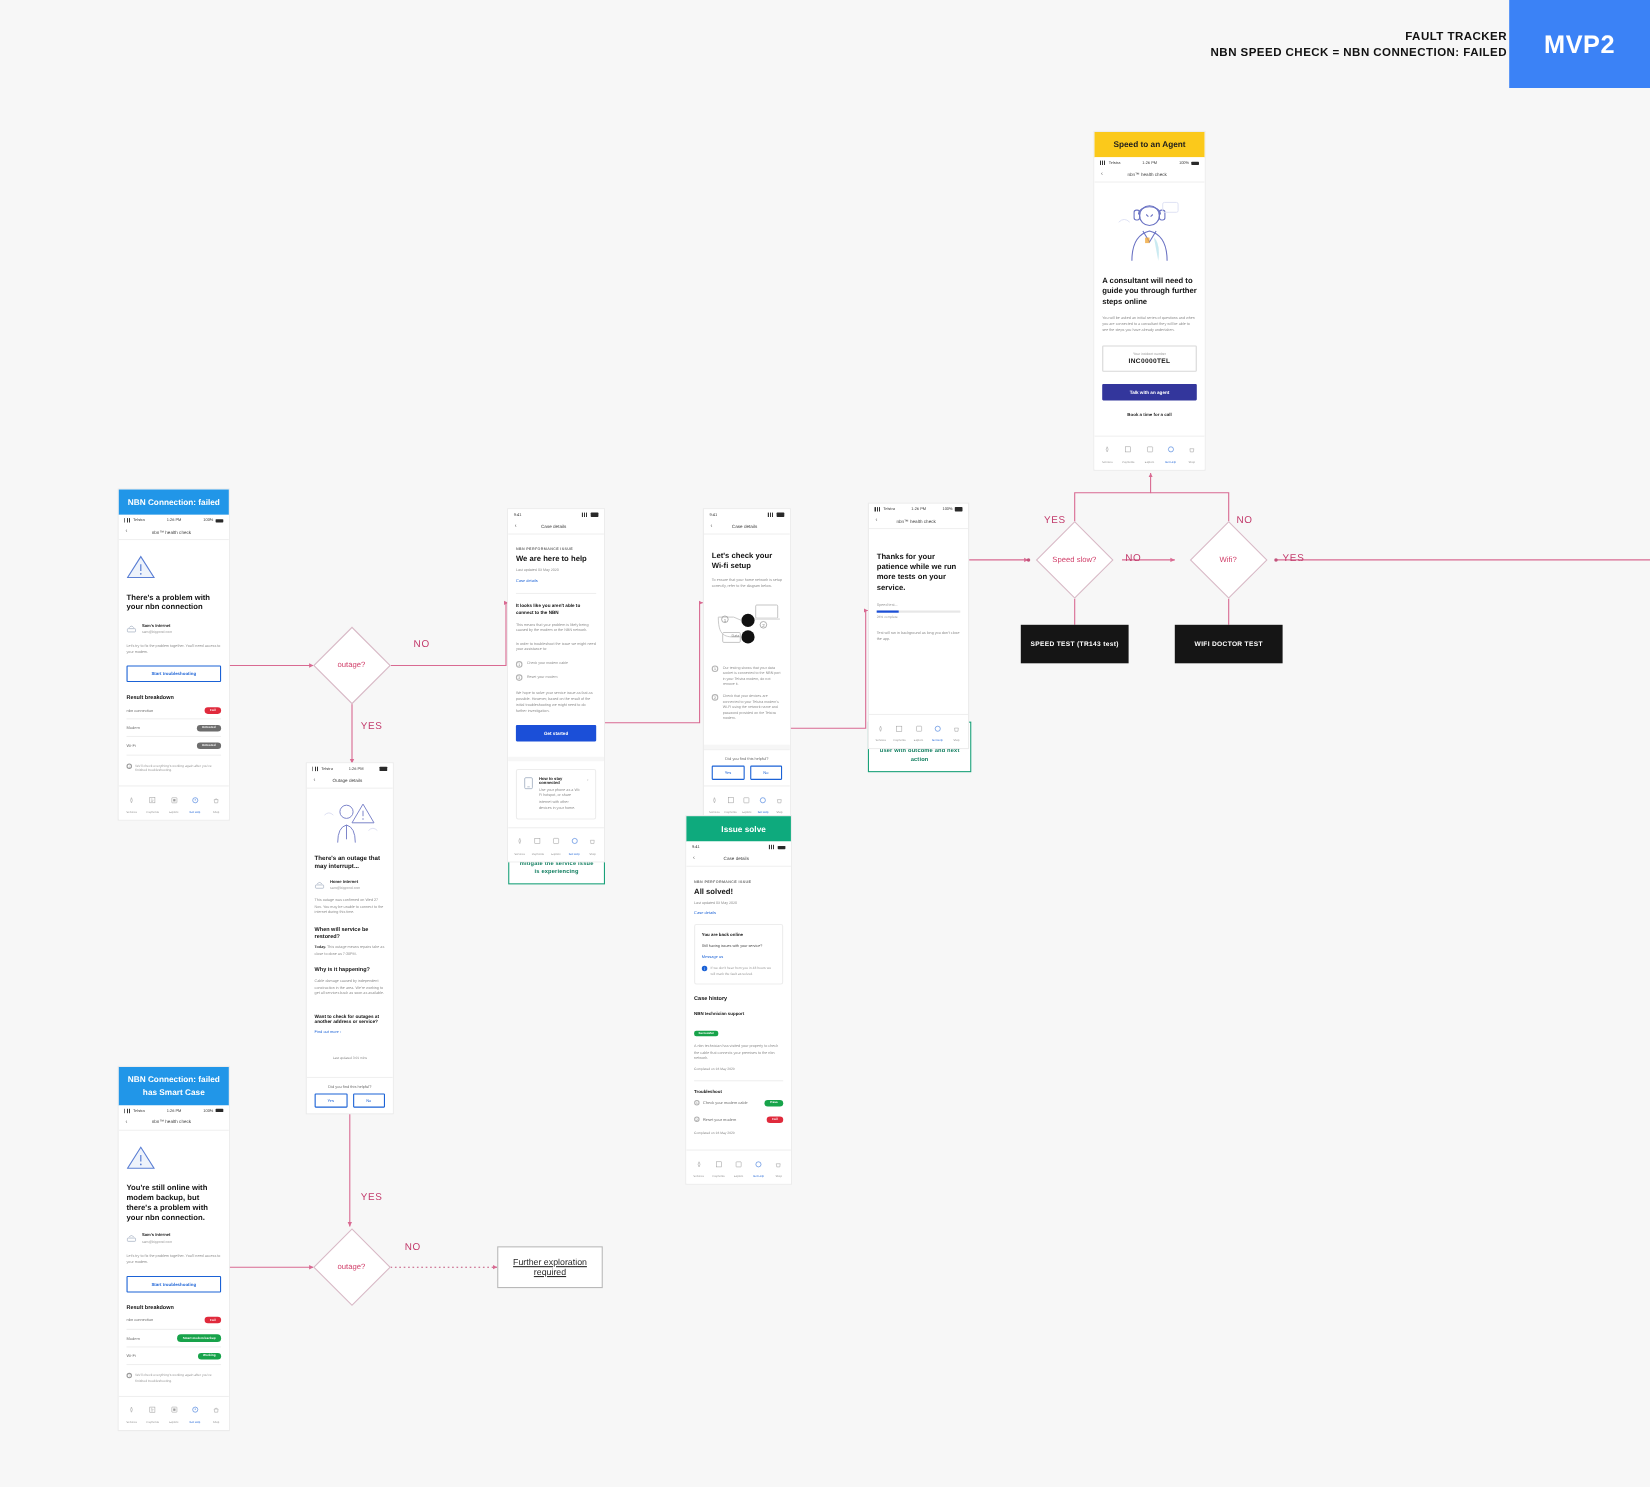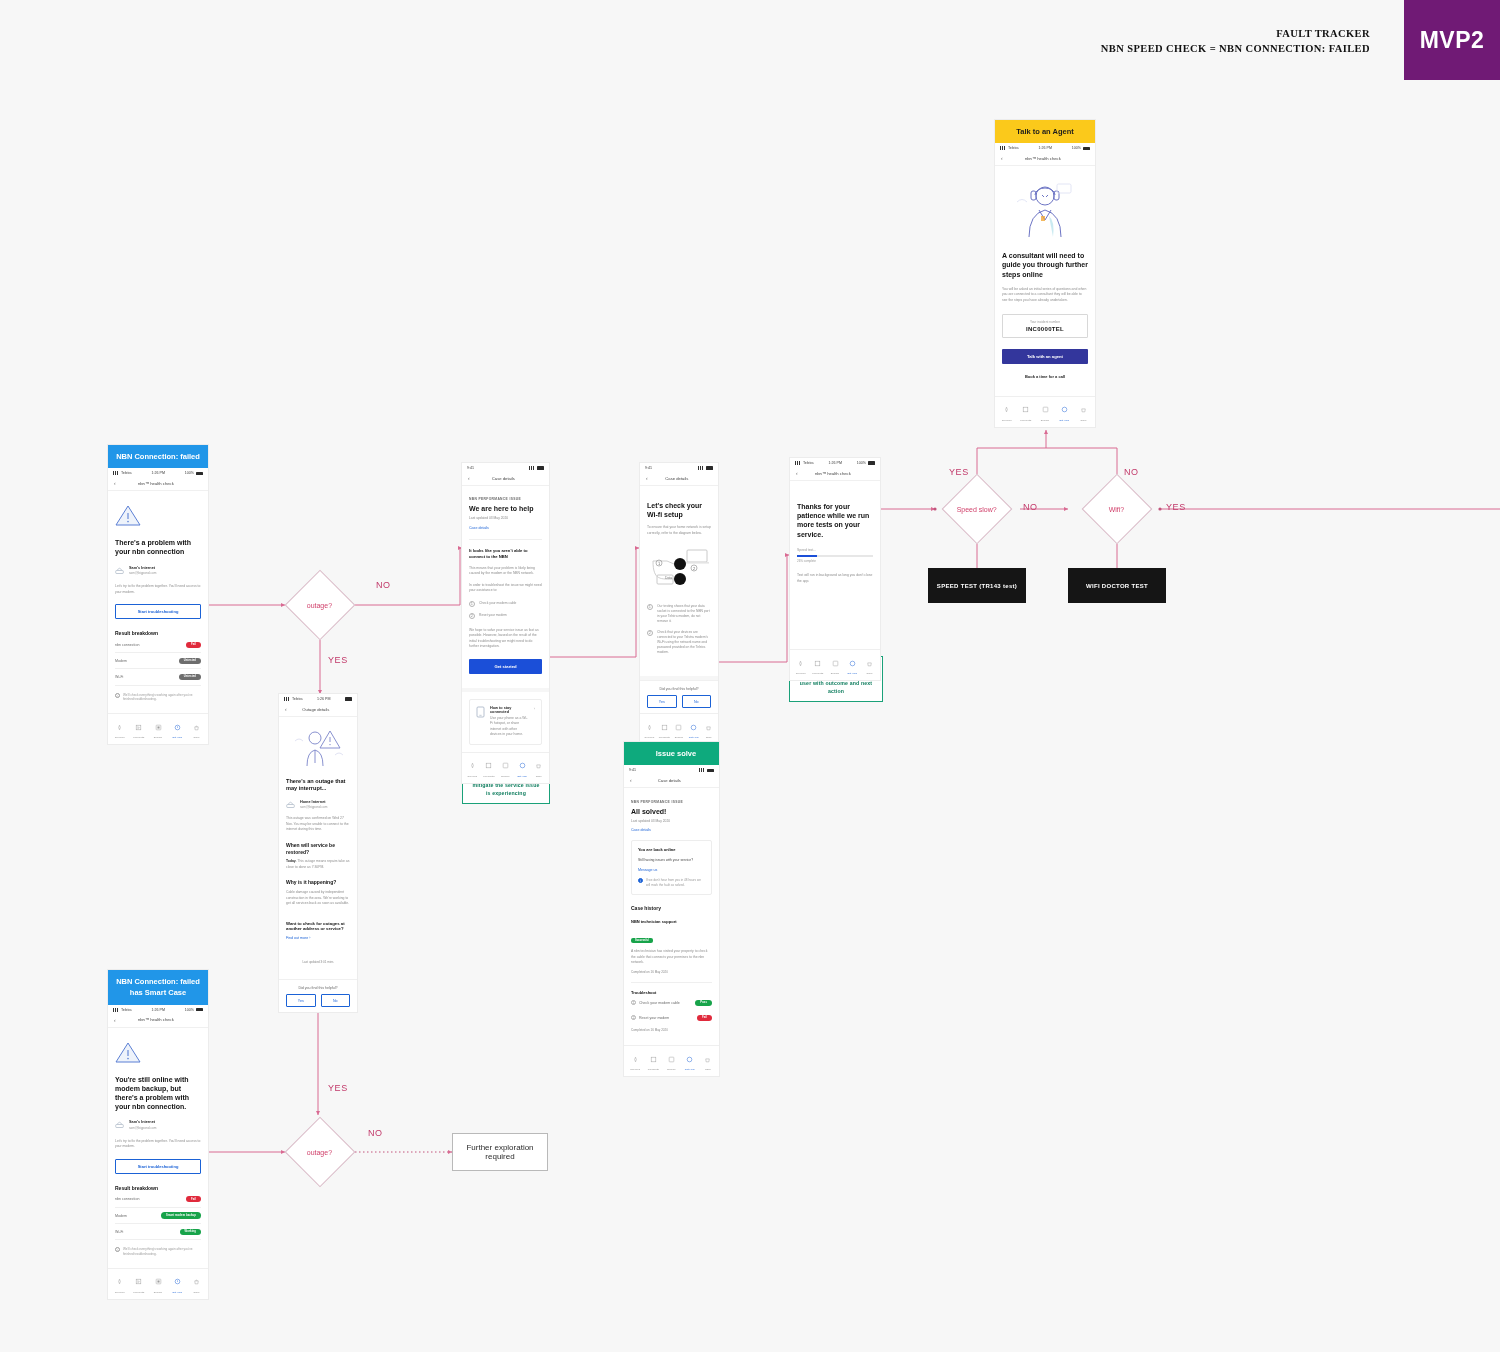--- a/index.html
+++ b/index.html
@@ -5,23 +5,23 @@
   * { box-sizing: border-box; margin:0; padding:0; }
   html,body { background:#f7f7f7; }
   body {
     width:1500px; height:1352px; position:relative; overflow:hidden;
     font-family:"Liberation Sans", sans-serif; color:#1a1a1a;
   }
   .abs { position:absolute; }
 
   
   #hdr-text { right:130px; top:26px; text-align:right; line-height:1.45; }
-  #hdr-text div { font-size:10.5px; font-weight:bold; letter-spacing:.4px; color:#111;font-family:Liberation Serif, serif; }
+  #hdr-text div { font-size:10.5px; font-weight:bold; letter-spacing:.4px; color:#111; }
   #mvp-badge {
-    right:0; top:0; width:96px; height:80px; background:#701a75;
+    right:0; top:0; width:128px; height:80px; background:#3b82f6;
     display:flex; align-items:center; justify-content:center;
   }
   #mvp-badge span { color:#fff; font-size:23px; font-weight:bold; letter-spacing:.5px; }
 
   
   #wires { position:absolute; left:0; top:0; width:1500px; height:1352px; pointer-events:none; }
 
   
   .diamond {
     background:#fff; border:1px solid #d8b9c6;
@@ -36,21 +36,21 @@
   .blackbox {
     background:#151515; display:flex; align-items:center; justify-content:center;
     text-align:center; padding:4px;
   }
   .blackbox span { color:#fff; font-size:6px; font-weight:bold; letter-spacing:.3px; }
 
   .whitebox {
     background:#fff; border:1px solid #b9b9b9;
     display:flex; align-items:center; justify-content:center; text-align:center;
   }
-  .whitebox span { font-size:8px; color:#2b2b2b; }
+  .whitebox span { font-size:8px; color:#2b2b2b;text-decoration:underline; }
 
   .note {
     background:#fff; border:1px solid #1aa179; padding:6px 7px;
     text-align:center; line-height:1.55;
   }
   .note p { font-size:5.2px; font-weight:bold; color:#0f7d5e; letter-spacing:.15px; }
   .note p + p { margin-top:6px; }
 
   
   .card { background:#fff; box-shadow:0 0 0 1px #ececec; }
@@ -715,21 +715,21 @@
           </svg><span>Get Help</span></div>
       <div class="tab"><svg class="ti" viewBox="0 0 12 12">
             <path d="M3 5h6l-.6 5H3.6Z" fill="none" stroke="#9b9b9b" stroke-width=".8"></path>
           </svg><span>Shop</span></div>
     </div>
   </div>
 </div>
 
 <div class="abs card" style="left:995px;top:120px;width:100px;">
   <div class="cap yellow">
-    <span>Talk to an Agent</span>
+    <span>Speed to an Agent</span>
   </div>
   <div class="phone">
     <div class="statusbar">
       <div class="sb-l">
           <span class="sig"></span>
           <span>Telstra</span>
         </div>
       <span>1:26 PM</span>
       <div class="sb-r">
           <span>100%</span>

